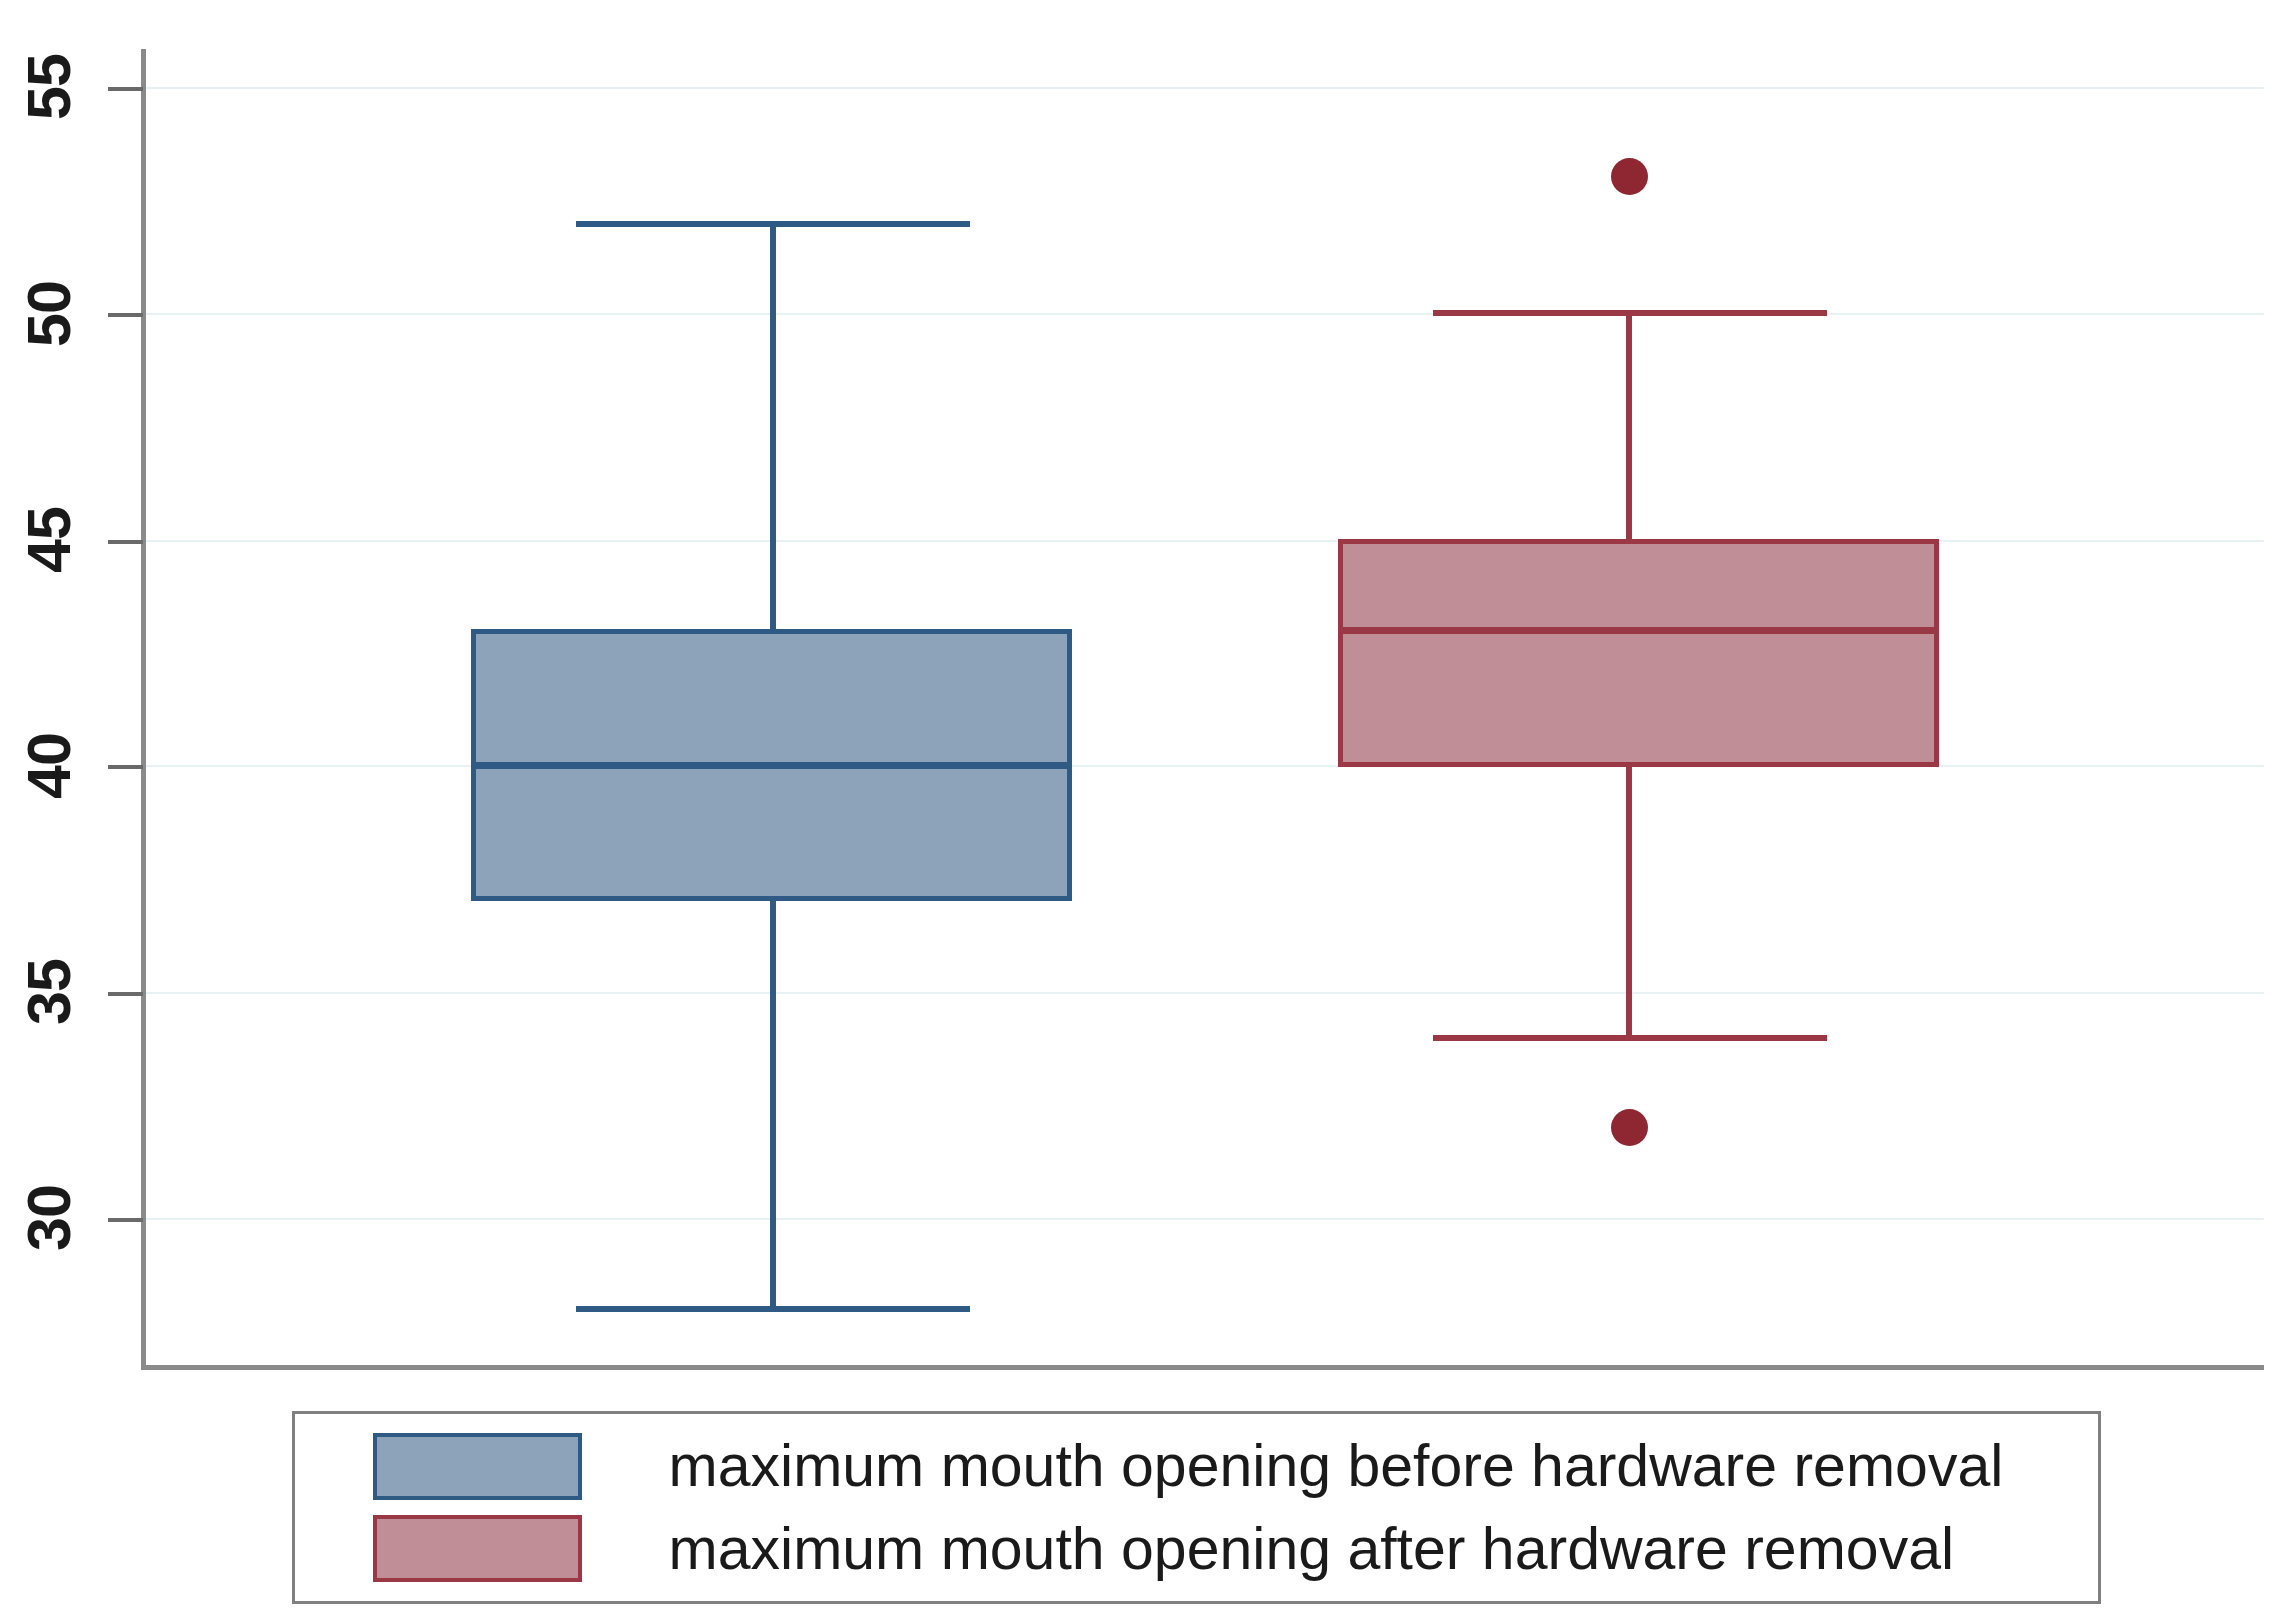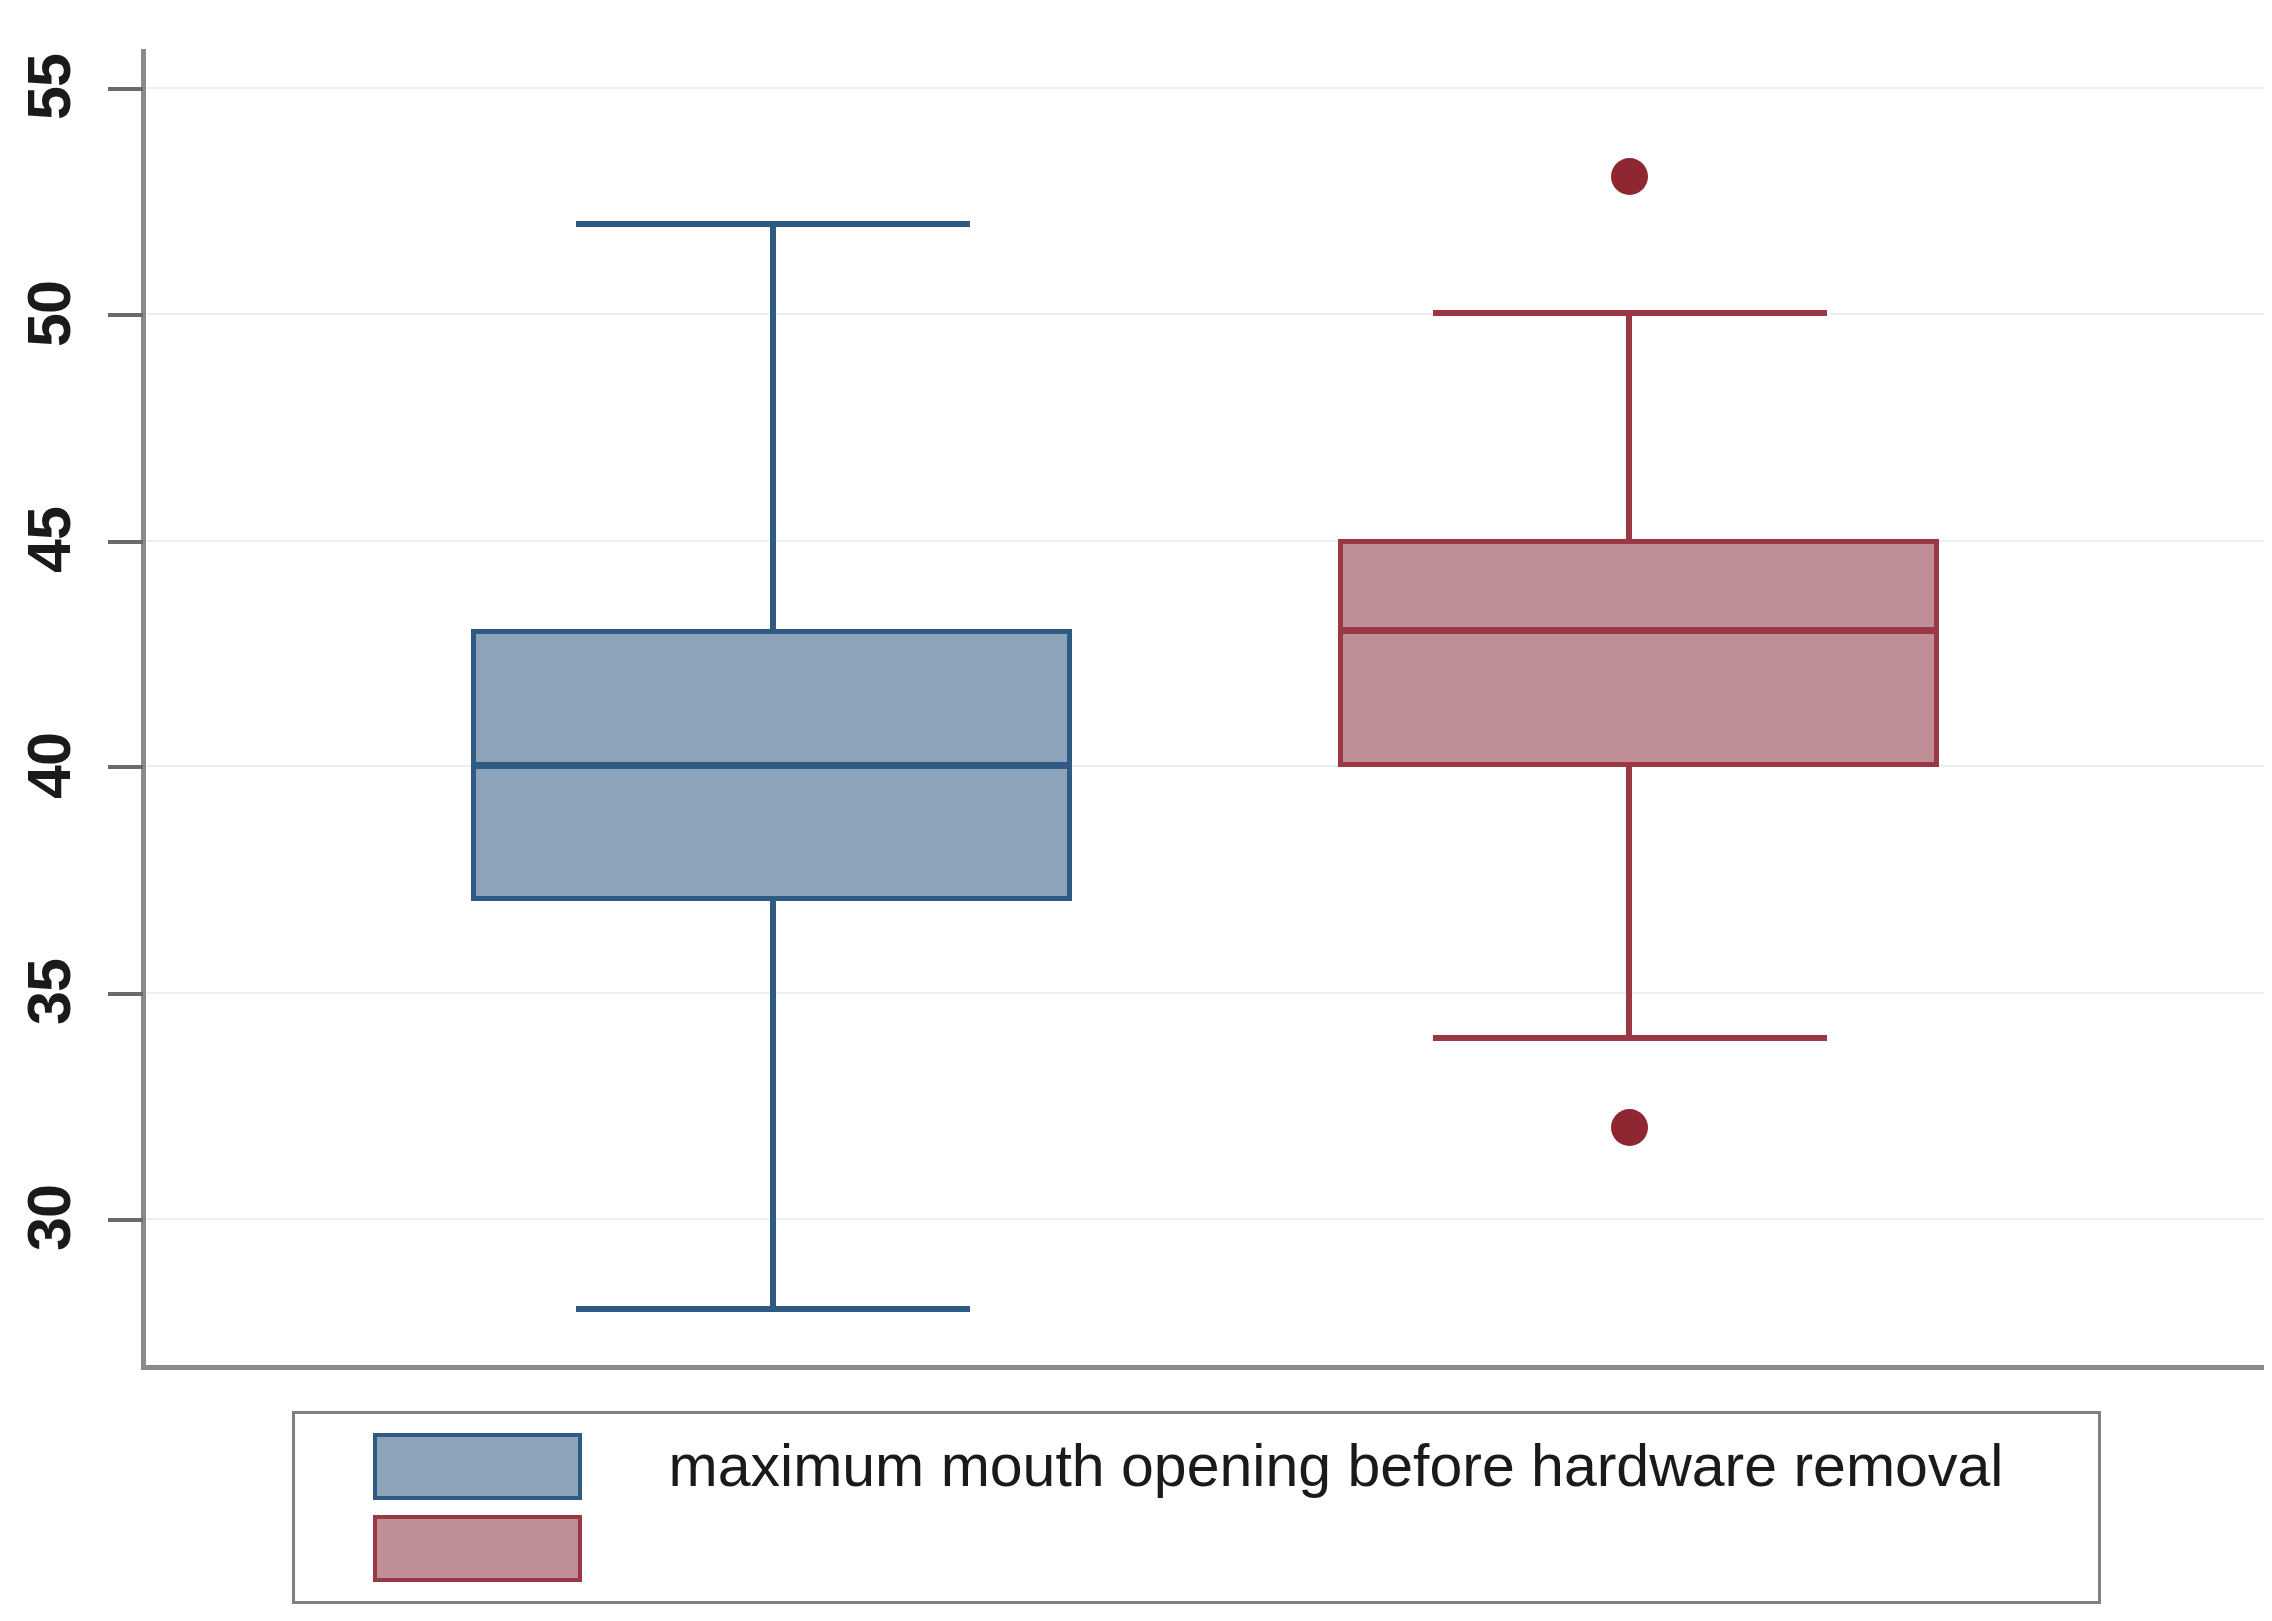--- a/index.html
+++ b/index.html
@@ -130,17 +130,18 @@
 
   </div>
 
   <div id="legend">
     <div class="legend-row">
       <div class="swatch" style="background:#8ca3ba;border-color:#2e5a84;"></div>
       <div class="legend-label">maximum mouth opening before hardware removal</div>
     </div>
     <div class="legend-row">
       <div class="swatch" style="background:#c08e97;border-color:#9b3845;"></div>
+      <div class="legend-label">maximum mouth opening after hardware removal</div>
     </div>
   </div>
 
 </div>
 
 
 </body></html>

